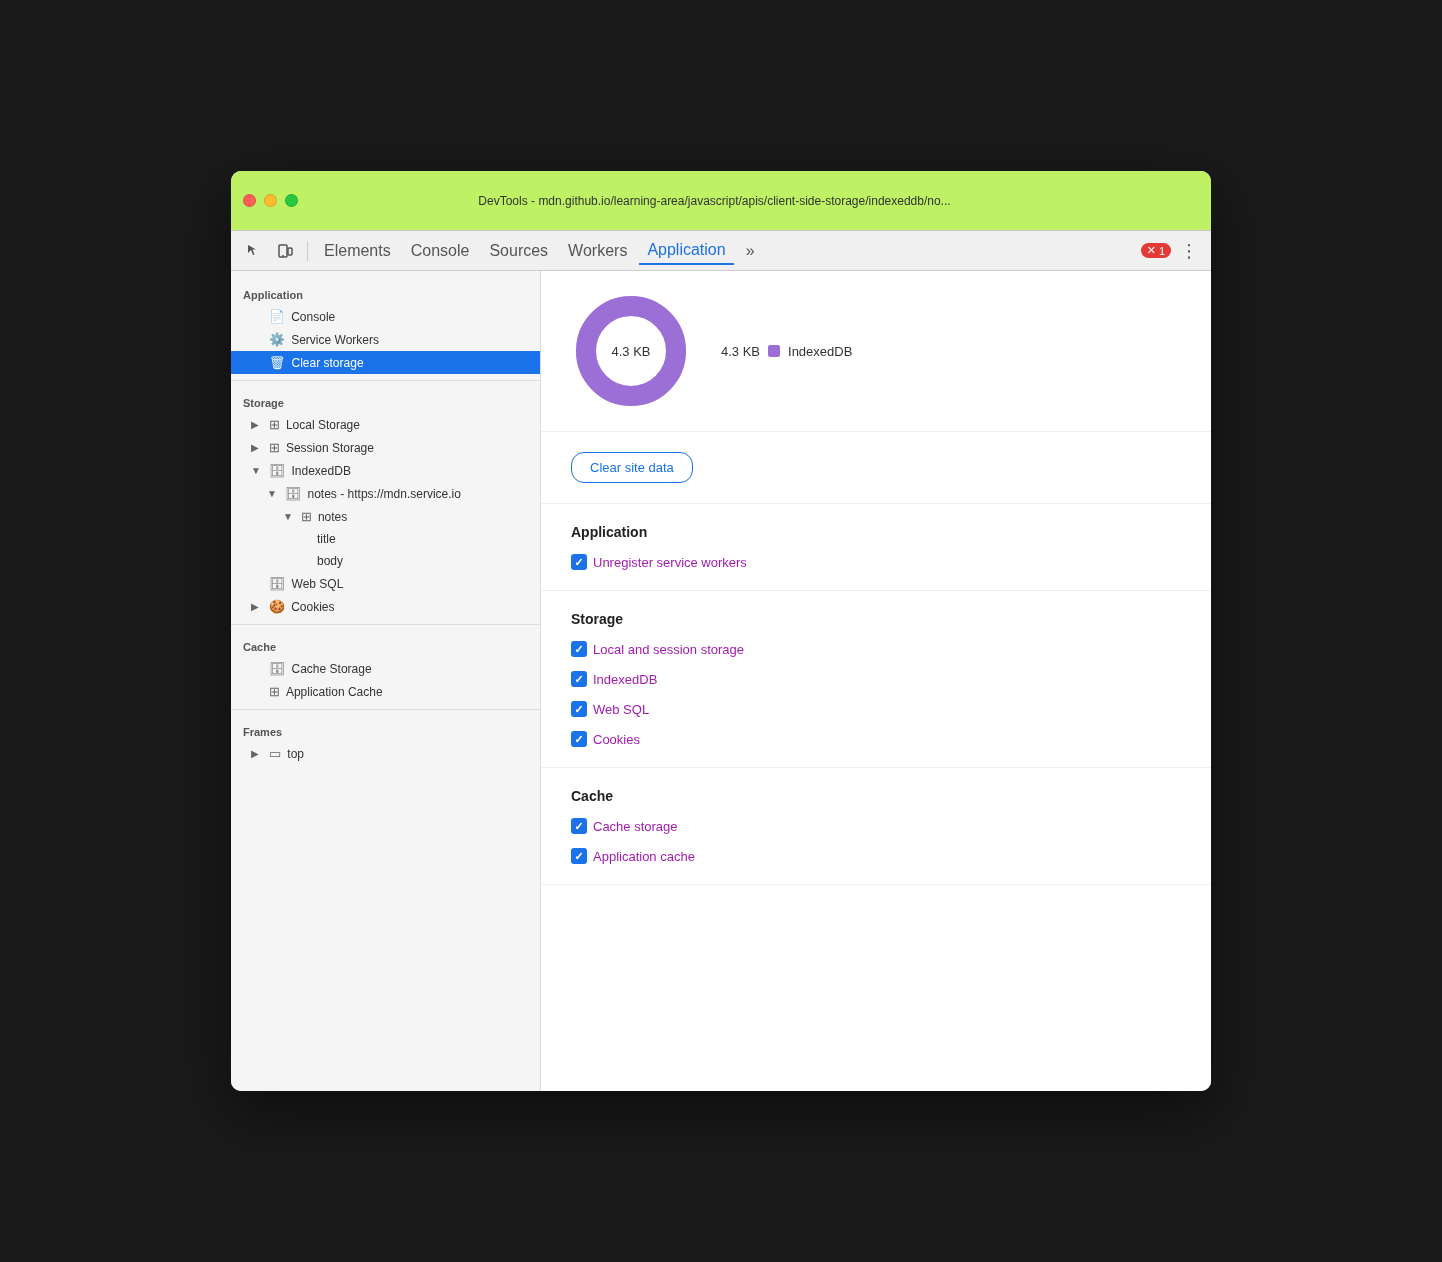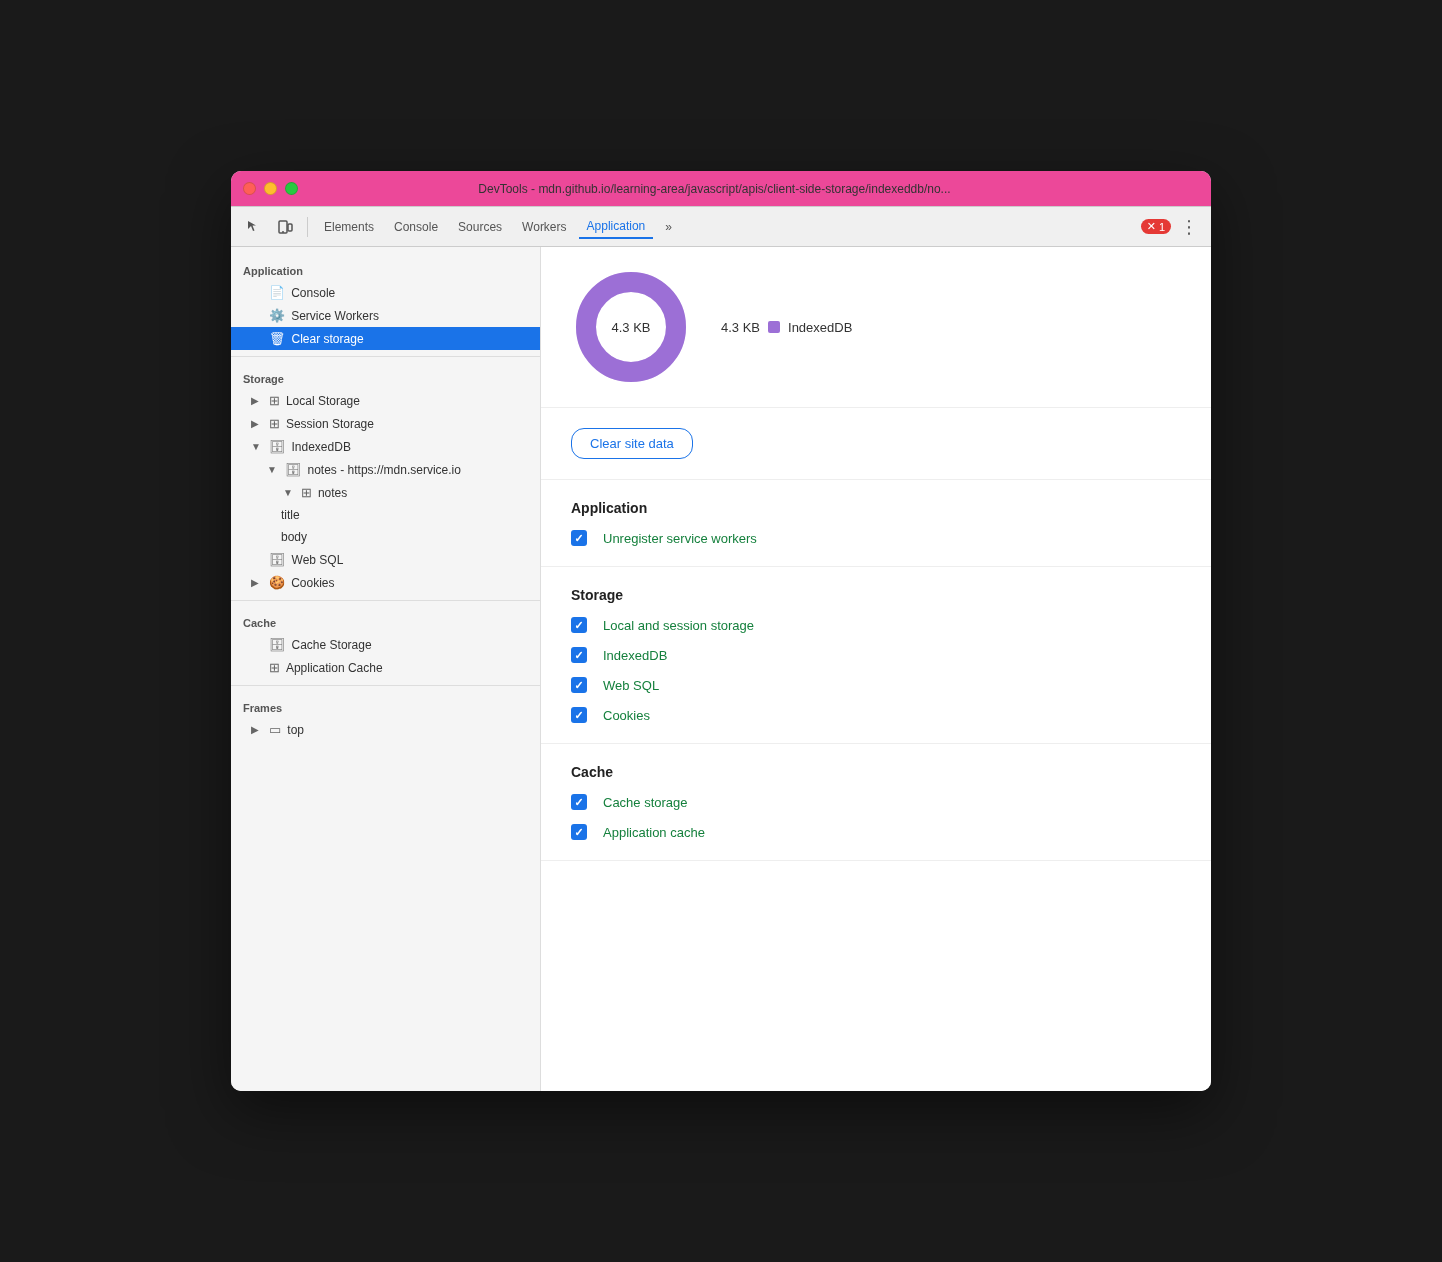--- a/index.html
+++ b/index.html
@@ -16,22 +16,22 @@
       height: 920px;
       background: #f5f5f5;
       border-radius: 10px;
       overflow: hidden;
       box-shadow: 0 20px 60px rgba(0,0,0,0.5);
       display: flex;
       flex-direction: column;
     }
     
     .titlebar {
-      background: #ec4899;
-      height: 36px;
+      background: #bef264;
+      height: 60px;
       display: flex;
       align-items: center;
       padding: 4px 12px;
       border-bottom: 1px solid #ccc;
       flex-shrink: 0;
     }
     .traffic-lights {
       display: flex;
       gap: 8px;
       margin-right: 12px;
@@ -58,21 +58,21 @@
       height: 40px;
       display: flex;
       align-items: center;
       padding: 0 8px;
       border-bottom: 1px solid #ccc;
       gap: 4px;
       flex-shrink: 0;
     }
     .toolbar-btn {
       padding: 4px 8px;
-      font-size: 12px;
+      font-size: 16px;
       color: #555;
       cursor: pointer;
       border-radius: 3px;
       border: none;
       background: transparent;
     }
     .toolbar-btn.active {
       color: #1a73e8;
       border-bottom: 2px solid #1a73e8;
       border-radius: 0;
@@ -147,21 +147,21 @@
       font-size: 10px;
       color: #666;
       flex-shrink: 0;
     }
     .tree-arrow.expanded::before { content: '▼'; }
     .tree-arrow.collapsed::before { content: '▶'; }
     .tree-arrow.empty::before { content: ''; }
     .indent-1 { padding-left: 20px; }
     .indent-2 { padding-left: 36px; }
     .indent-3 { padding-left: 52px; }
-    .indent-4 { padding-left: 32px; }
+    .indent-4 { padding-left: 68px; }
     .sidebar-divider {
       height: 1px;
       background: #ddd;
       margin: 6px 0;
     }
     
     .content {
       flex: 1;
       overflow-y: auto;
       background: white;
@@ -227,24 +227,24 @@
     }
     .section-title {
       font-size: 14px;
       font-weight: 600;
       color: #222;
       margin-bottom: 14px;
     }
     .checkbox-row {
       display: flex;
       align-items: flex-end;
-      gap: 16px;
+      gap: 6px;
       margin-bottom: 14px;
       font-size: 13px;
-      color: #15803d;
+      color: #a21caf;
     }
     .checkbox-row:last-child { margin-bottom: 0; }
     .cb {
       width: 16px;
       height: 16px;
       background: #1a73e8;
       border-radius: 3px;
       display: flex;
       align-items: center;
       justify-content: center;

